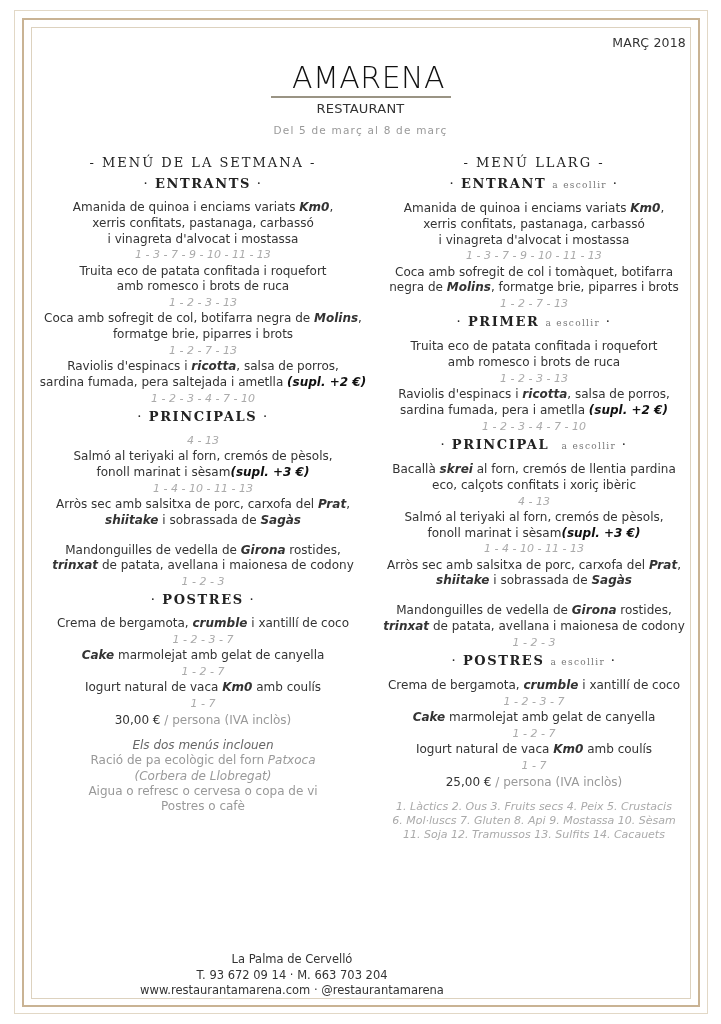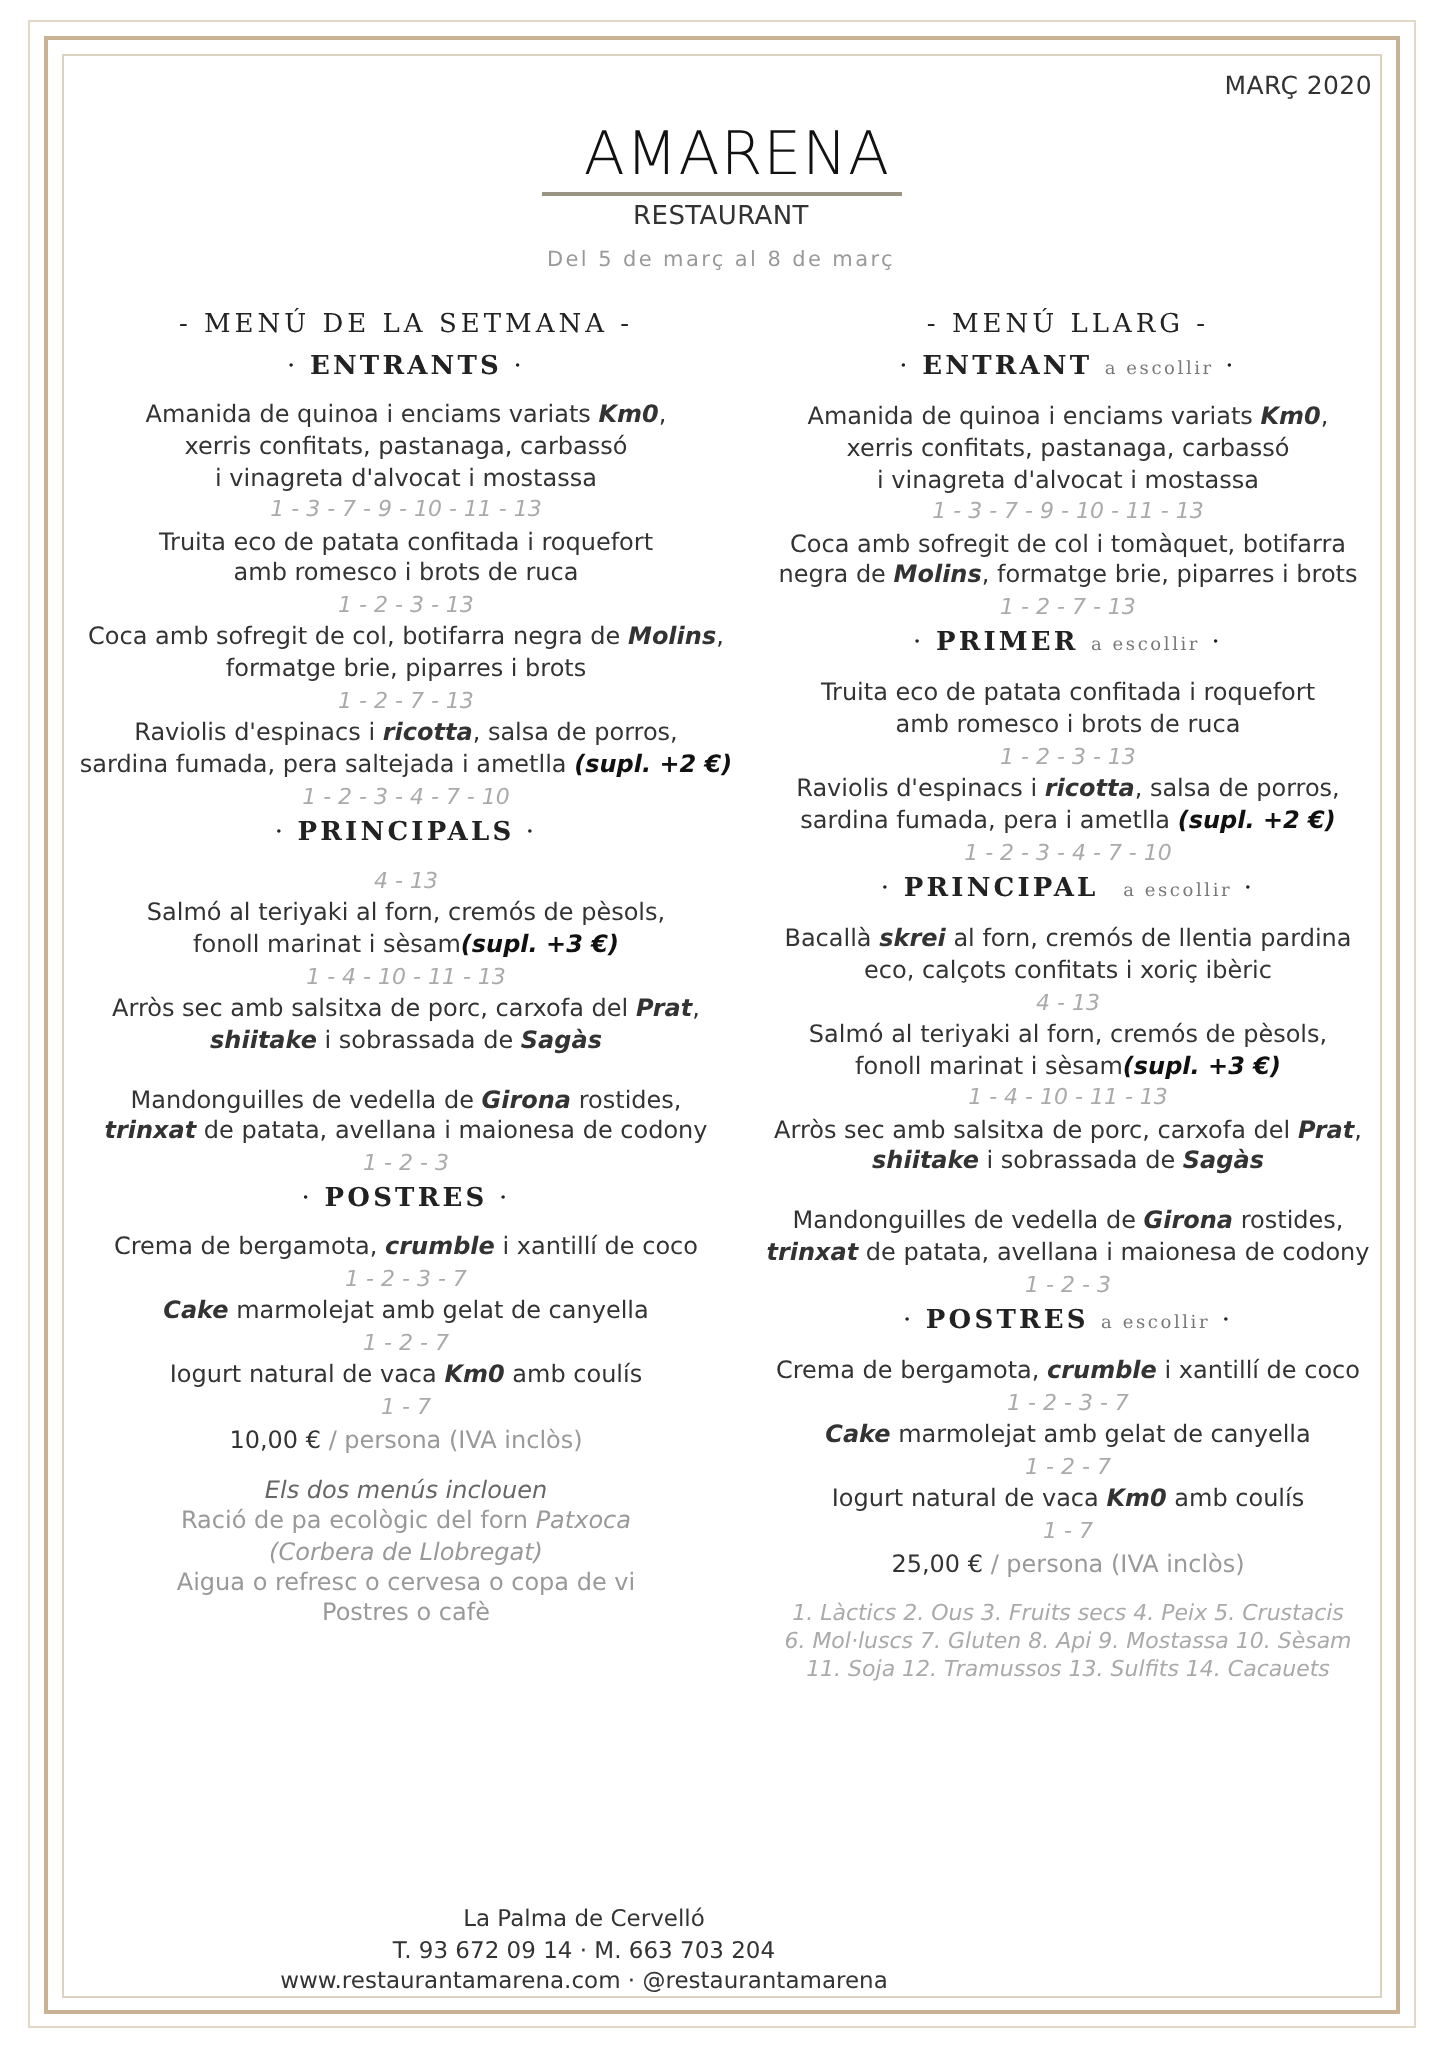--- a/index.html
+++ b/index.html
@@ -40,21 +40,21 @@
 
     .footer { position:absolute; left:0; width:584px; top:952px; text-align:center; font-size:11.5px; color:#333; line-height:15.5px; }
   </style>
 </head>
 <body>
 
 <div class="frame f1"></div>
 <div class="frame f2"></div>
 <div class="frame f3"></div>
 
-<div class="date-top">MARÇ 2020</div>
+<div class="date-top">MARÇ 2018</div>
 
 <div class="brand">
   <div class="name">AMARENA</div>
   <div class="rule"></div>
   <div class="sub">RESTAURANT</div>
 </div>
 <div class="range">Del 5 de març al 8 de març</div>
 
 <div class="col left">
   <div class="menu-title">- MENÚ DE LA SETMANA -</div>
@@ -100,21 +100,21 @@
   <div class="allergens">1 - 2 - 3</div>
 
   <div class="sec-title"><span class="dot">· </span><span>POSTRES</span><span class="dot"> ·</span></div>
   <div class="dish"><span>Crema de bergamota, </span><i>crumble</i><span> i xantillí de coco</span></div>
   <div class="allergens">1 - 2 - 3 - 7</div>
   <div class="dish"><span></span><i>Cake</i><span> marmolejat amb gelat de canyella</span></div>
   <div class="allergens">1 - 2 - 7</div>
   <div class="dish"><span>Iogurt natural de vaca </span><i>Km0</i><span> amb coulís</span></div>
   <div class="allergens">1 - 7</div>
 
-  <div class="price"><span class="amt">10,00 €</span><span class="per"> / persona (IVA inclòs)</span></div>
+  <div class="price"><span class="amt">30,00 €</span><span class="per"> / persona (IVA inclòs)</span></div>
 
   <div class="includes-title">Els dos menús inclouen</div>
   <div class="includes">
     <span>Ració de pa ecològic del forn </span><i>Patxoca</i><br>
     <i>(Corbera de Llobregat)</i><br>
     <span>Aigua o refresc o cervesa o copa de vi</span><br>
     <span>Postres o cafè</span>
   </div>
 </div>
 

